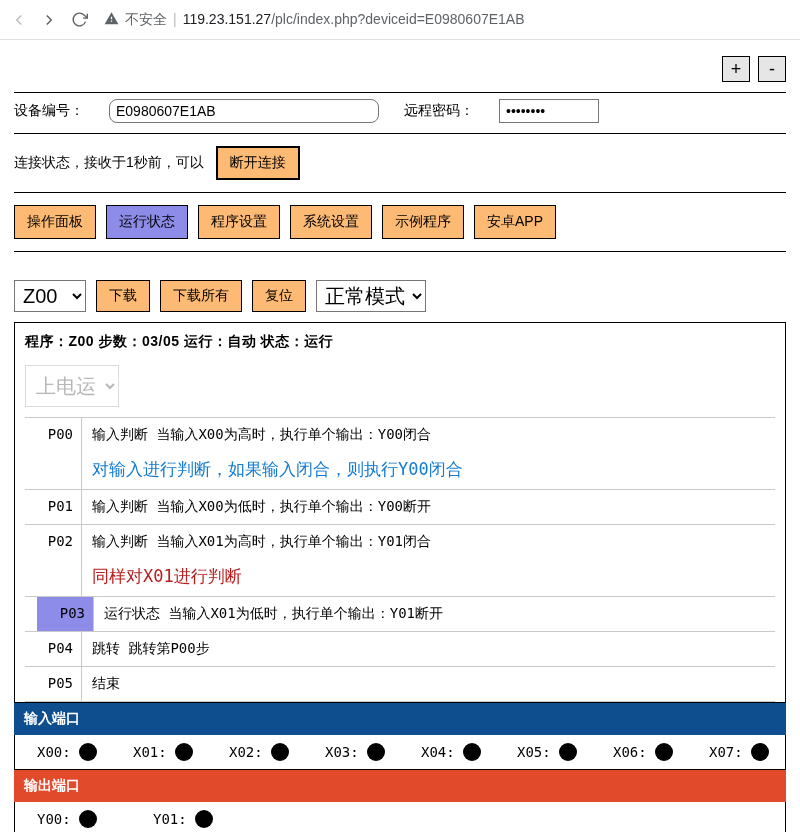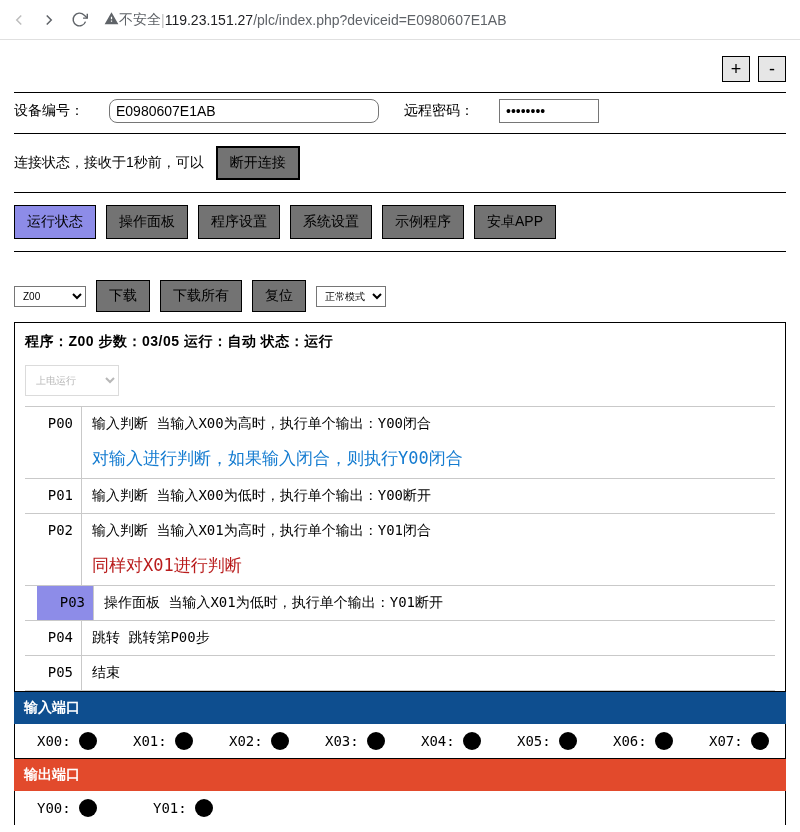--- a/index.html
+++ b/index.html
@@ -23,21 +23,21 @@
   .nav-icon {
     width: 22px; height: 22px;
     display: flex; align-items: center; justify-content: center;
     cursor: pointer;
     color: #5f6368;
   }
   .nav-icon.disabled { color: #bdbdbd; }
   .url-bar {
     flex: 1;
     display: flex;
-    align-items: center;
+    gap: 6px;
     font-size: 14px;
     color: #5f6368;
     padding-left: 6px;
   }
   .url-bar .sec { color: #5f6368; }
   .url-bar .sep { color: #bdbdbd; }
   .url-host { color: #202124; }
   .url-path { color: #5f6368; }
 
   .page {
@@ -79,42 +79,42 @@
   .device-input { width: 270px; border-radius: 8px; }
   .pwd-input { width: 100px; }
 
   .conn-row {
     display: flex; align-items: center; gap: 12px;
     padding: 12px 0;
     border-bottom: 1px solid #000;
   }
   .btn {
     border: 1px solid #000;
-    background: #737373;
+    background: #fdba74;
     padding: 6px 12px;
     font-size: 14px;
     cursor: pointer;
     font-family: inherit;
   }
   .btn-thick { border-width: 2px; padding: 6px 12px; }
 
   .nav-row {
     display: flex; gap: 10px;
     padding: 12px 0;
     border-bottom: 1px solid #000;
   }
   .nav-row .btn { padding: 7px 12px; }
   .btn.active { background: #8d8ce8; }
 
   .toolbar-row {
     display: flex; align-items: center; gap: 10px;
     padding: 28px 0 10px 0;
   }
   select {
-    font-size: 10px;
+    font-size: 20px;
     font-family: inherit;
     border: 1px solid #767676;
     padding: 3px 4px;
     background: #fff;
   }
   .sel-zone { width: 72px; }
   .sel-mode { }
 
   .program-box {
     border: 1px solid #000;
@@ -236,22 +236,22 @@
     <span class="label">远程密码：</span>
     <input class="pwd-input" type="text" value="••••••••" style="">
   </div>
 
   <div class="conn-row">
     <span>连接状态，接收于1秒前，可以</span>
     <button class="btn btn-thick">断开连接</button>
   </div>
 
   <div class="nav-row" id="nav-row">
+      <button class="btn">操作面板</button>
       <button class="btn active">运行状态</button>
-      <button class="btn">操作面板</button>
       <button class="btn">程序设置</button>
       <button class="btn">系统设置</button>
       <button class="btn">示例程序</button>
       <button class="btn">安卓APP</button>
     </div>
 
   <div class="toolbar-row">
     <select class="sel-zone">
       <option>Z00</option>
     </select>
@@ -285,21 +285,21 @@
         <div class="step-row">
           <div class="step-id">P02</div>
           <div class="step-body">
             <div>输入判断  当输入X01为高时，执行单个输出：Y01闭合</div>
             <div class="step-note note-red">同样对X01进行判断</div>
           </div>
         </div>
         <div class="step-row">
           <div class="step-id highlight">P03</div>
           <div class="step-body">
-            <div>操作面板  当输入X01为低时，执行单个输出：Y01断开</div>
+            <div>运行状态  当输入X01为低时，执行单个输出：Y01断开</div>
           </div>
         </div>
         <div class="step-row">
           <div class="step-id">P04</div>
           <div class="step-body">
             <div>跳转  跳转第P00步</div>
           </div>
         </div>
         <div class="step-row">
           <div class="step-id">P05</div>

